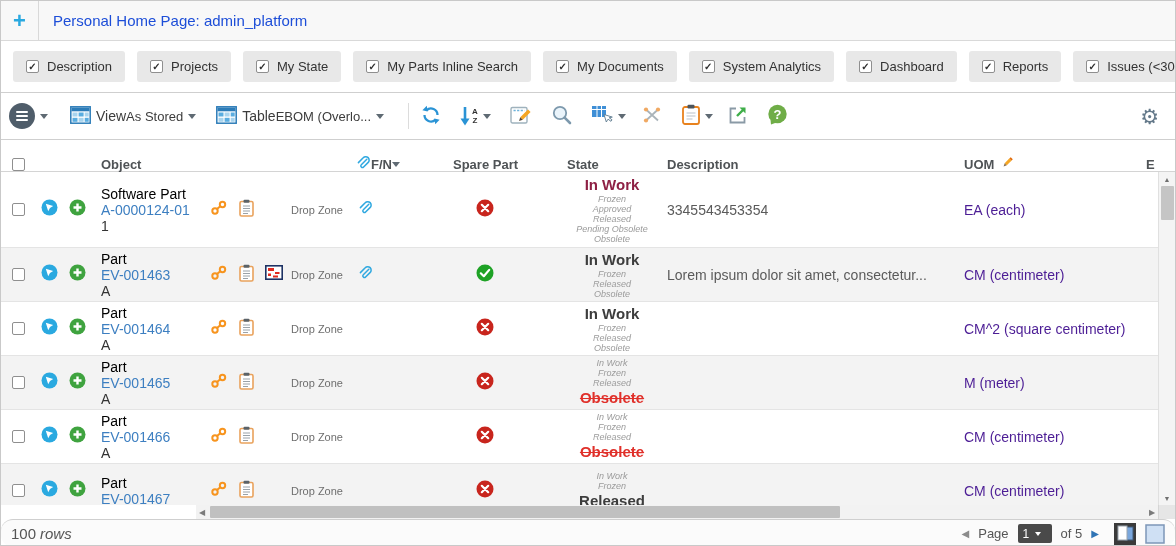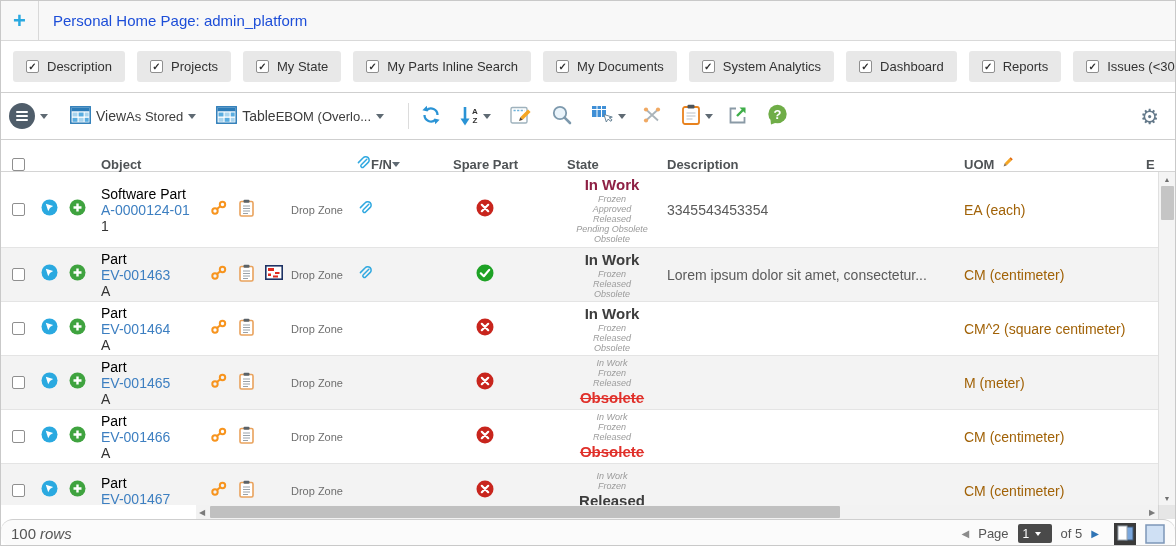--- a/index.html
+++ b/index.html
@@ -67,21 +67,21 @@
   .c-links { gap:11px; padding-left:4px; }
   .c-dropzone { justify-content:center; font-size:11px; color:#6e6e6e; white-space:nowrap; }
   .c-fn { padding-left:8px; }
   .c-spare { padding-left:33px; }
   .c-state { flex-direction:column; justify-content:center; text-align:center; line-height:10px; overflow:hidden; }
   .st-maroon { font-size:15px; font-weight:bold; color:#8e2044; line-height:19px; white-space:nowrap; }
   .st-dark { font-size:15px; font-weight:bold; color:#3d3d3d; line-height:19px; white-space:nowrap; }
   .st-obsolete { font-size:15px; font-weight:bold; color:#e0302a; text-decoration:line-through; line-height:19px; white-space:nowrap; }
   .st-minor { font-size:9px; font-style:italic; color:#9b9b9b; line-height:10px; white-space:nowrap; }
   .c-desc { padding-left:6px; font-size:14px; color:#5a5a5a; white-space:nowrap; overflow:hidden; }
-  .c-uom { padding-left:8px; font-size:14px; color:#a16207; white-space:nowrap; overflow:hidden; }
+  .c-uom { padding-left:8px; font-size:14px; color:#4c1d95; white-space:nowrap; overflow:hidden; }
 
   
   .vscroll { width:17px; background:#f4f4f4; border-left:1px solid #e0e0e0; display:flex; flex-direction:column; align-items:center; }
   .vs-arrow { height:14px; display:flex; align-items:center; justify-content:center; font-size:7px; color:#707070; width:100%; cursor:pointer; }
   .vs-track { flex:1; width:100%; display:flex; justify-content:center; }
   .vs-thumb { width:13px; height:34px; background:#c5c5c5; border-radius:1px; }
 
   
   .hscroll-row { height:14px; display:flex; align-items:stretch; background:#fff; }
   .hs-spacer { width:195px; background:#fff; }

